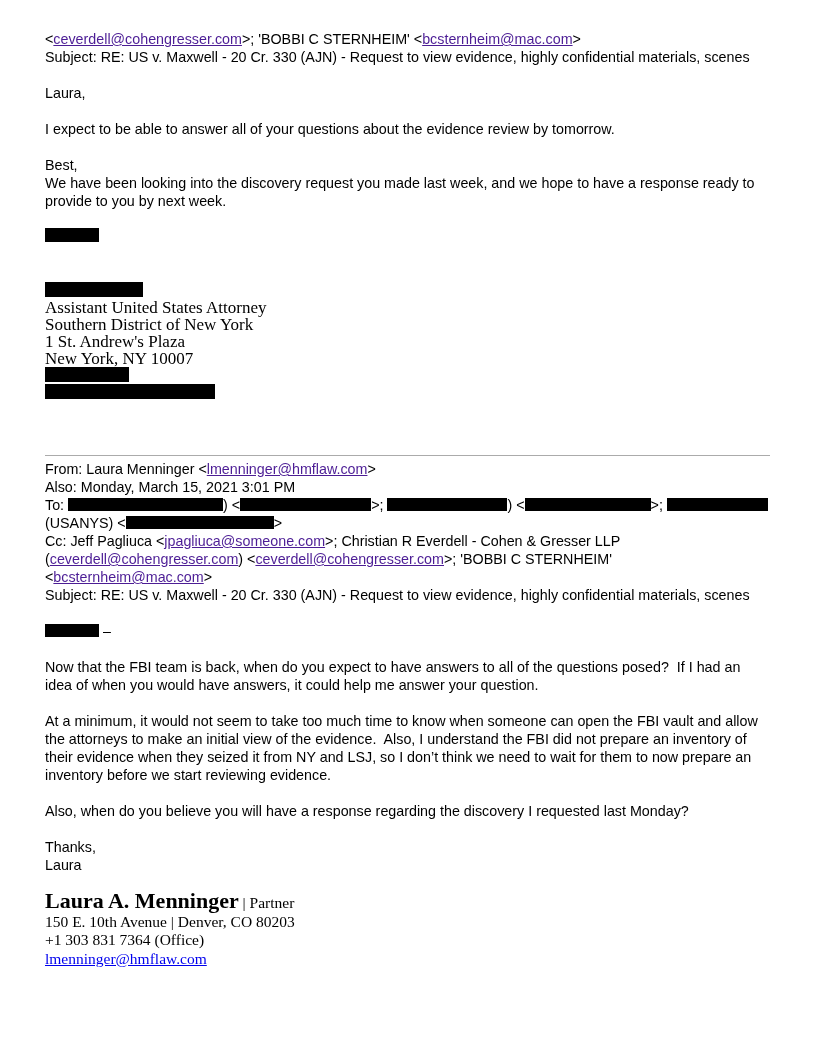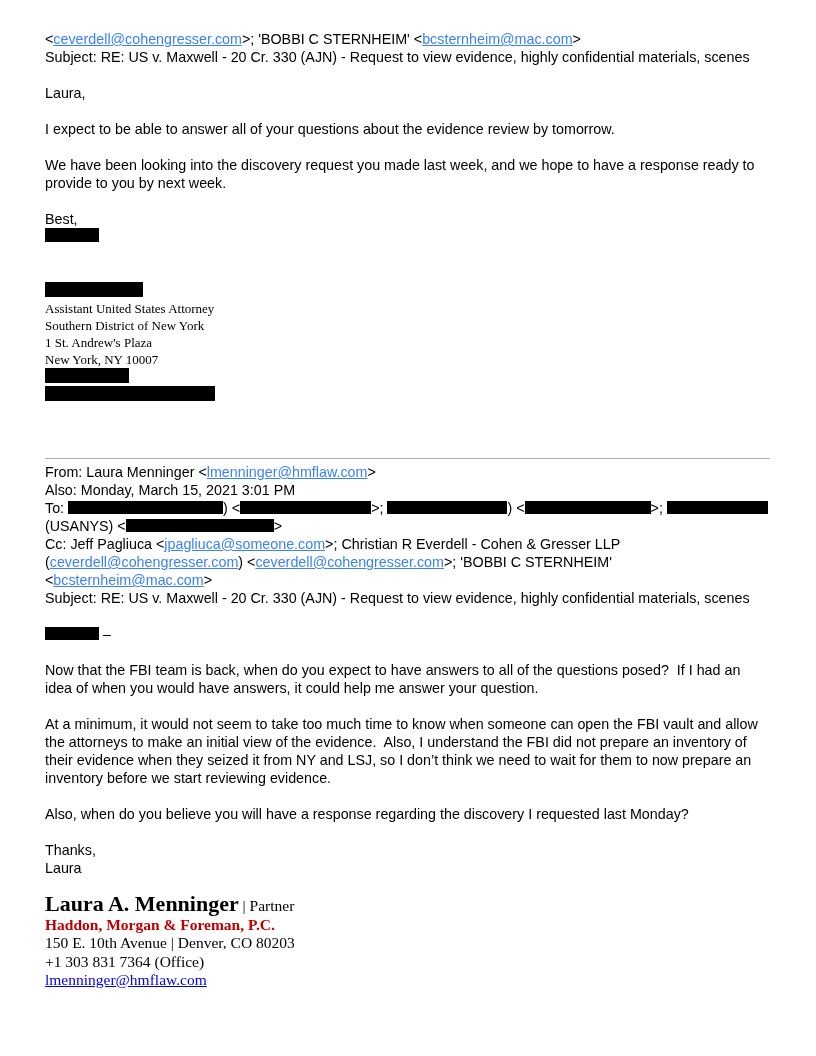--- a/index.html
+++ b/index.html
@@ -6,26 +6,26 @@
   .page{
     width:816px;height:1056px;background:#ffffff;margin:0 auto;
     box-sizing:border-box;padding:30px 46px 0 45px;
     font-family:"Liberation Sans",sans-serif;font-size:14.3px;color:#000;
     overflow:hidden;
   }
   p{margin:0;}
   .meta,.body{line-height:18px;white-space:pre-wrap;}
   .mb{margin-bottom:18px;}
   b.lbl{font-weight:normal;}
-  a.slink{color:#3b82f6;text-decoration:underline;cursor:pointer;}
+  a.slink{color:#4c1d95;text-decoration:underline;cursor:pointer;}
   .redact{display:inline-block;background:#000;height:13px;vertical-align:-1px;}
   .rl{line-height:17px;}
   .rl .redact{height:14px;}
   .serif{font-family:"Liberation Serif",serif;}
-  .ausa{font-size:13px;line-height:17px;font-family:Liberation Serif, serif;}
+  .ausa{font-size:17px;line-height:17px;font-family:Liberation Serif, serif;}
   .ausa .rl{line-height:16px;}
   .ausa .rl .redact{height:15px;}
   hr.divider{border:none;border-top:1px solid #ababab;margin:54px 0 4px 0;}
   .sig2{font-size:15.5px;line-height:18.5px;}
   .sig-name{font-weight:bold;font-size:22px;}
   .firm-line{font-weight:bold;}
   a.sig-link{text-decoration:underline;cursor:pointer;}
   .greet-redact{margin-bottom:18px;line-height:18px;}
   .greet-redact .redact{width:54px;height:13px;}
 </style>
@@ -35,23 +35,23 @@
 <div class="page">
 
   <p class="meta"><span>&lt;</span><a class="slink">ceverdell@cohengresser.com</a><span>&gt;; 'BOBBI C STERNHEIM' &lt;</span><a class="slink">bcsternheim@mac.com</a><span>&gt;</span></p>
 
   <p class="meta mb"><b class="lbl">Subject: </b><span>RE: US v. Maxwell - 20 Cr. 330 (AJN) - Request to view evidence, highly confidential materials, scenes</span></p>
 
   <p class="body mb">Laura,</p>
 
   <p class="body mb">I expect to be able to answer all of your questions about the evidence review by tomorrow.</p>
 
+  <p class="body">Best,</p>
+
   <p class="body mb">We have been looking into the discovery request you made last week, and we hope to have a response ready to provide to you by next week.</p>
-
-  <p class="body">Best,</p>
   <div class="rl" style="margin-bottom:37px;"><span class="redact" style="width:54px;"></span></div>
 
   <div class="serif ausa">
     <div class="rl"><span class="redact" style="width:98px;"></span></div>
     <div>Assistant United States Attorney</div>
     <div>Southern District of New York</div>
     <div>1 St. Andrew's Plaza</div>
     <div>New York, NY 10007</div>
     <div class="rl"><span class="redact" style="width:84px;"></span></div>
     <div class="rl"><span class="redact" style="width:170px;"></span></div>
@@ -76,19 +76,18 @@
 
   <p class="body mb">At a minimum, it would not seem to take too much time to know when someone can open the FBI vault and allow the attorneys to make an initial view of the evidence.  Also, I understand the FBI did not prepare an inventory of their evidence when they seized it from NY and LSJ, so I don’t think we need to wait for them to now prepare an inventory before we start reviewing evidence.</p>
 
   <p class="body mb">Also, when do you believe you will have a response regarding the discovery I requested last Monday?</p>
 
   <p class="body">Thanks,</p>
   <p class="body mb">Laura</p>
 
   <div class="serif sig2">
     <div><span class="sig-name">Laura A. Menninger</span><span> | Partner</span></div>
-    <div class="firm-line" style="color:#C00000;">Haddon, Morgan &amp; Foreman, P.C.</div>
     <div>150 E. 10th Avenue | Denver, CO 80203</div>
     <div>+1 303 831 7364 (Office)</div>
     <div><a class="sig-link" style="color:#0000EE;">lmenninger@hmflaw.com</a></div>
   </div>
 
 </div>
 
 </body></html>

